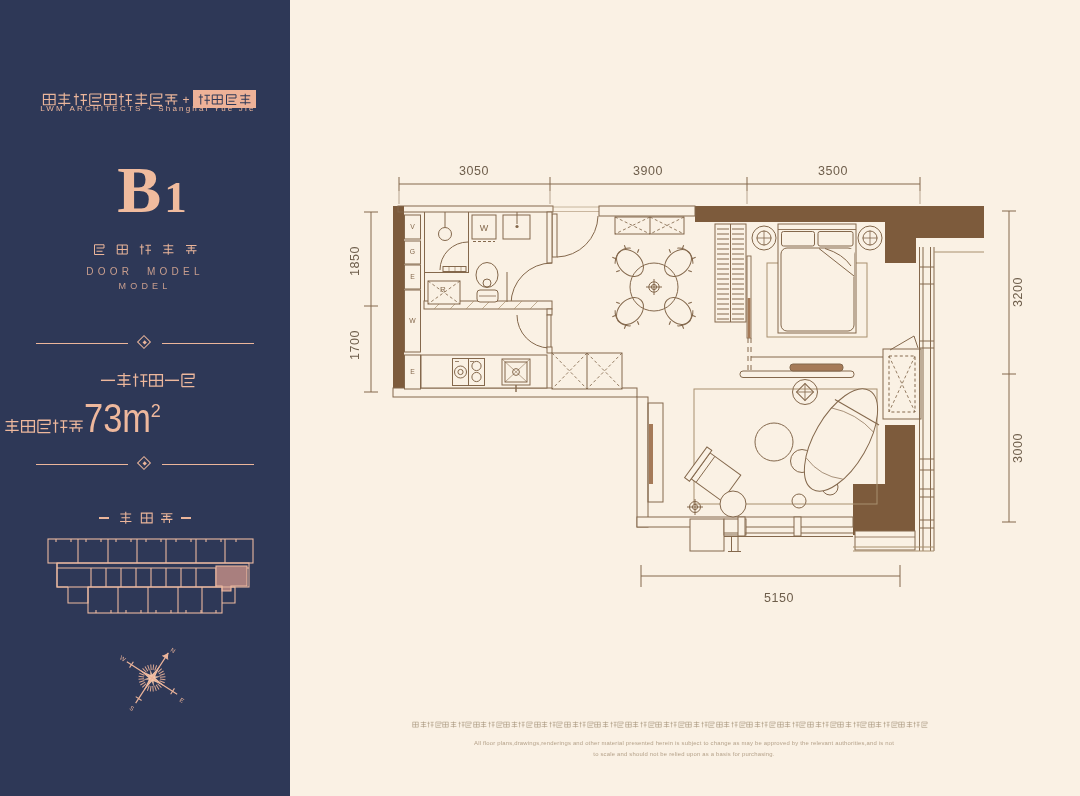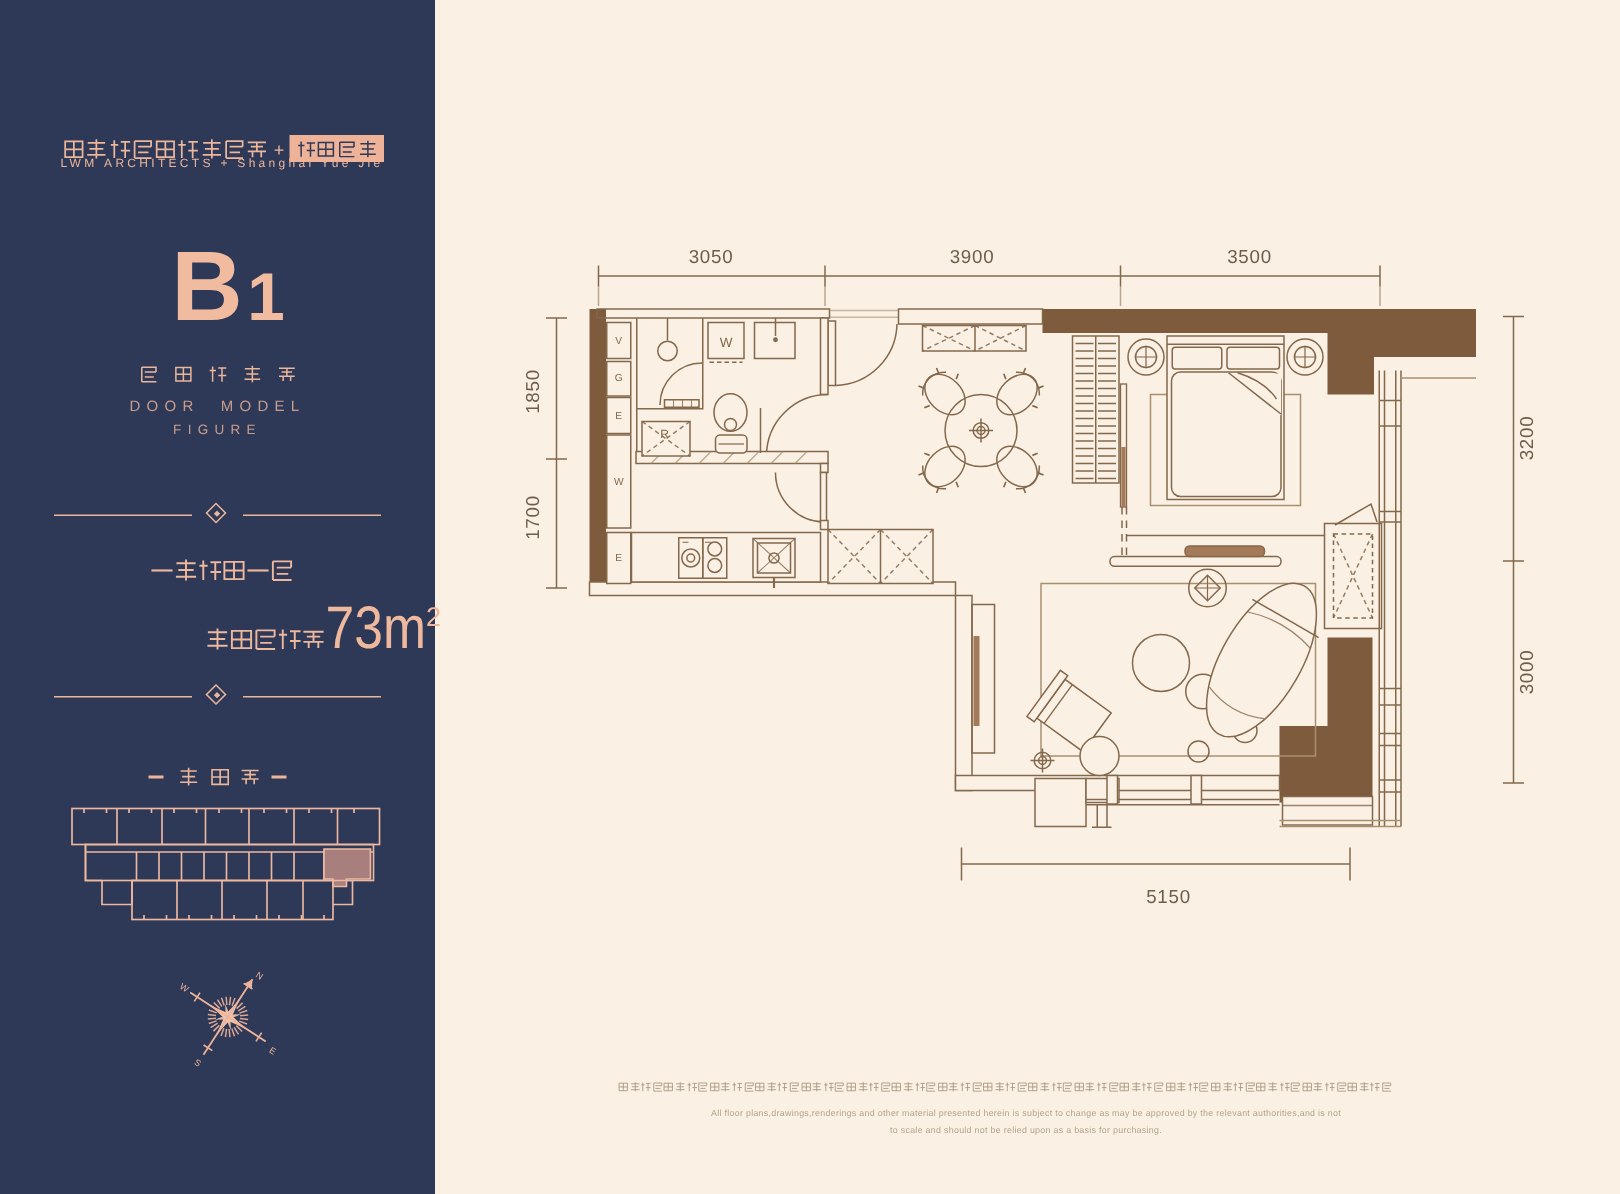--- a/index.html
+++ b/index.html
@@ -63,37 +63,37 @@
           </svg><svg class="cj" style="margin:0 0.7px" viewBox="0 0 100 100">
             <use href="#cj1"></use>
           </svg><svg class="cj" style="margin:0 0.7px" viewBox="0 0 100 100">
             <use href="#cj4"></use>
           </svg><svg class="cj" style="margin:0 0.7px" viewBox="0 0 100 100">
             <use href="#cj2"></use>
           </svg></span></div>
 
 <div class="abs ctr" style="top:104px;font-size:8px;letter-spacing:2.2px;white-space:nowrap;padding-left:3px">LWM&nbsp;ARCHITECTS&nbsp;+&nbsp;Shanghai&nbsp;Yue&nbsp;Jie</div>
 
-<div class="abs" style="top:152px;left:7px;width:290px;text-align:center;font-family:Liberation Sans, sans-serif;font-weight:bold;color:#f0bb9e"><span style="font-size:66px;letter-spacing:3px">B</span><span style="font-size:45px">1</span></div>
+<div class="abs" style="top:152px;left:7px;width:290px;text-align:center;font-family:Liberation Serif, serif;font-weight:bold;color:#f0bb9e"><span style="font-size:66px;letter-spacing:3px">B</span><span style="font-size:45px">1</span></div>
 
 <div class="abs ctr" style="top:243px;font-size:12.5px;white-space:nowrap"><svg class="cj" style="margin:0 5.2px" viewBox="0 0 100 100">
           <use href="#cj4"></use>
         </svg><svg class="cj" style="margin:0 5.2px" viewBox="0 0 100 100">
           <use href="#cj1"></use>
         </svg><svg class="cj" style="margin:0 5.2px" viewBox="0 0 100 100">
           <use href="#cj3"></use>
         </svg><svg class="cj" style="margin:0 5.2px" viewBox="0 0 100 100">
           <use href="#cj2"></use>
         </svg><svg class="cj" style="margin:0 5.2px" viewBox="0 0 100 100">
           <use href="#cj5"></use>
         </svg></div>
 
 <div class="abs ctr" style="top:266px;font-size:10px;letter-spacing:4.2px;opacity:.8">DOOR&nbsp;&nbsp;MODEL</div>
 
-<div class="abs ctr" style="top:281px;font-size:9px;letter-spacing:4.2px;opacity:.8">FIGURE</div>
+<div class="abs ctr" style="top:281px;font-size:9px;letter-spacing:4.2px;opacity:.8">MODEL</div>
 <div class="abs" style="top:338px;left:36px;width:218px;height:10px">
         <div style="position:absolute;left:0;top:4.5px;width:92px;height:1px;background:#ecb69b"></div>
         <div style="position:absolute;right:0;top:4.5px;width:92px;height:1px;background:#ecb69b"></div>
         <div style="position:absolute;left:103px;top:-1px;width:8px;height:8px;border:1.6px solid #ecb69b;transform:rotate(45deg)"></div>
         <div style="position:absolute;left:107.2px;top:3.2px;width:3.4px;height:3.4px;background:#ecb69b;transform:rotate(45deg)"></div>
       </div>
 
 <div class="abs ctr" style="top:372px;font-size:16px;color:#eeb89d;white-space:nowrap;padding-left:3px"><svg class="cj" viewBox="0 0 100 100">
           <use href="#cjdash"></use>
         </svg><svg class="cj" viewBox="0 0 100 100">
@@ -101,21 +101,21 @@
         </svg><svg class="cj" viewBox="0 0 100 100">
           <use href="#cj3"></use>
         </svg><svg class="cj" viewBox="0 0 100 100">
           <use href="#cj1"></use>
         </svg><svg class="cj" viewBox="0 0 100 100">
           <use href="#cjdash"></use>
         </svg><svg class="cj" viewBox="0 0 100 100">
           <use href="#cj4"></use>
         </svg></div>
 
-<div class="abs" style="top:391px;left:4px;width:290px;text-align:right;white-space:nowrap;color:#eeb89d;font-size:40px;line-height:40px"><span style="font-size:16px;letter-spacing:0px"><svg class="cj" viewBox="0 0 100 100">
+<div class="abs" style="top:391px;left:4px;width:290px;text-align:left;white-space:nowrap;color:#eeb89d;font-size:40px;line-height:40px"><span style="font-size:16px;letter-spacing:0px"><svg class="cj" viewBox="0 0 100 100">
             <use href="#cj2"></use>
           </svg><svg class="cj" viewBox="0 0 100 100">
             <use href="#cj1"></use>
           </svg><svg class="cj" viewBox="0 0 100 100">
             <use href="#cj4"></use>
           </svg><svg class="cj" viewBox="0 0 100 100">
             <use href="#cj3"></use>
           </svg><svg class="cj" viewBox="0 0 100 100">
             <use href="#cj5"></use>
           </svg></span><span style="display:inline-block;transform:scaleX(.86);transform-origin:0 100%;margin-right:-11px"> 73m</span><span style="font-size:18px;vertical-align:15px">2</span></div>

